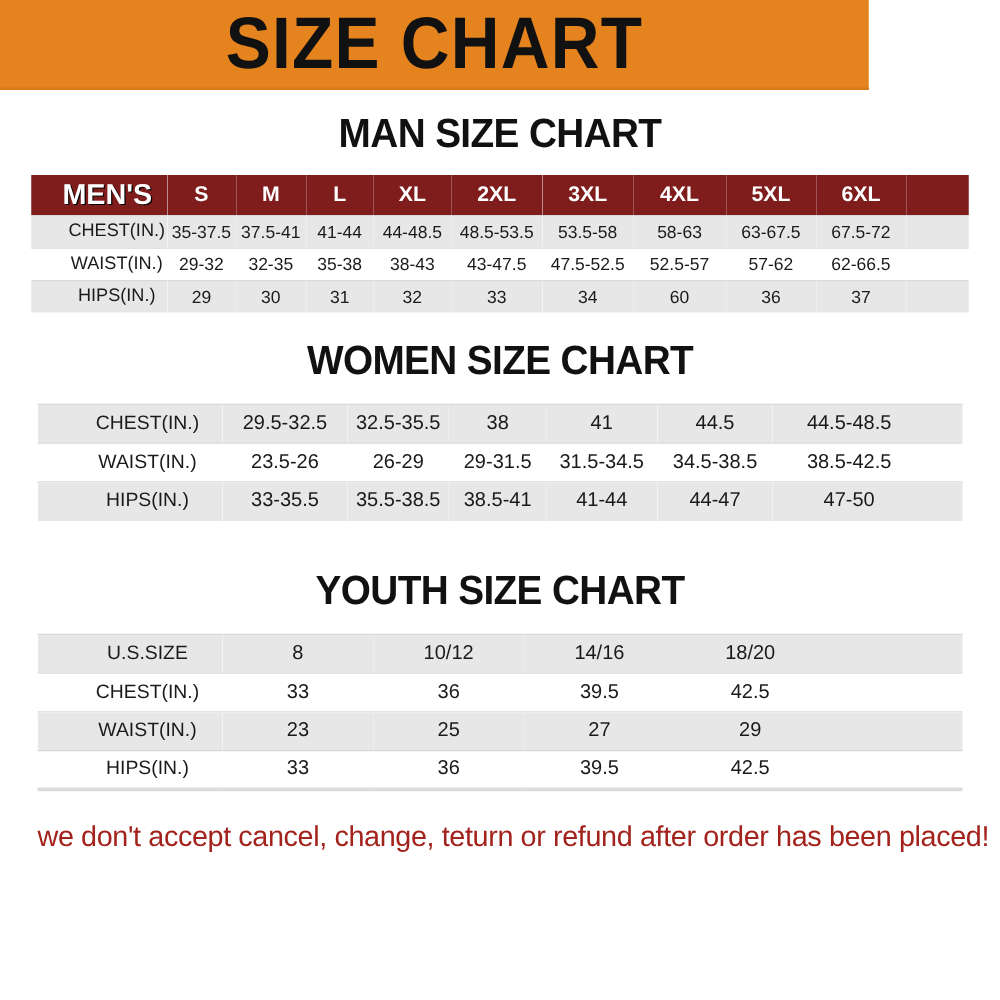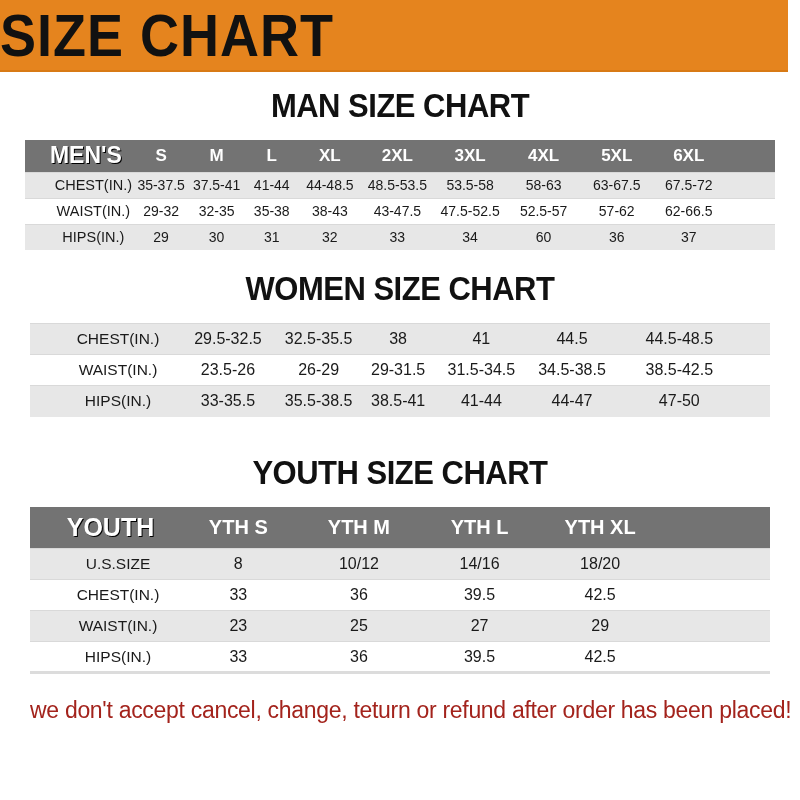--- a/index.html
+++ b/index.html
@@ -1,23 +1,23 @@
 <!DOCTYPE html>
 <html><head>
 <meta charset="utf-8">
 <style>
   * { margin: 0; padding: 0; box-sizing: border-box; }
   html, body { width: 800px; height: 800px; background: #ffffff; overflow: hidden; }
   body { font-family: "Liberation Sans", sans-serif; color: #1a1a1a; }
 
   
   .banner {
-    width: 788px; height: 72px;
+    width: 695px; height: 72px;
     background: #E5841E;
-    display: flex; align-items: center; 
+    display: flex; align-items: center; justify-content: center;
     border-bottom: 2px solid #d87a15;
   }
   .banner-title {
     font-size: 54px; font-weight: 800; color: #111;
     letter-spacing: 1px;
     transform: scale(1.0, 1.08);
   }
 
   
   .section-heading {
@@ -31,21 +31,21 @@
   .heading-youth { margin-top: 38px; }
   table.size-table {
     width: 100%;
     border-collapse: collapse;
     table-layout: fixed;
   }
   table.size-table th, table.size-table td {
     text-align: center; vertical-align: middle;
     overflow: hidden; white-space: nowrap;
   }
-  tr.bar-row { background: #737373; }
+  tr.bar-row { background: #7f1d1d; }
   tr.bar-row th { color: #ffffff; }
   th.corner {
     text-align: left; padding-left: 13px;
     font-weight: 800; color: #fff;
     text-shadow: 1px 1px 0 #000;
   }
   tr.row-gray  { background: #E7E7E7; }
   tr.row-white { background: #ffffff; }
   tr.data-row td { border-top: 1px solid #d9d9d9; }
   .row-label { font-size: 14.5px; padding-left: 28px; }
@@ -213,28 +213,20 @@
   <table class="size-table youth-table">
     <colgroup>
       <col style="width:20%">
         <col style="width:16.3%">
         <col style="width:16.3%">
         <col style="width:16.3%">
       <col style="width:16.3%">
         <col style="width:14.8%">
     </colgroup>
     <tbody>
-        <tr class="bar-row">
-      <th class="corner">YOUTH</th>
-      <th class="size-col">YTH S</th>
-      <th class="size-col">YTH M</th>
-      <th class="size-col">YTH L</th>
-      <th class="size-col">YTH XL</th>
-      <th class="spacer"></th>
-    </tr>
     <tr class="data-row row-gray">
       <td class="row-label">U.S.SIZE</td>
       <td>8</td>
       <td>10/12</td>
       <td>14/16</td>
       <td>18/20</td>
       <td class="spacer"></td>
     </tr>
     <tr class="data-row row-white">
       <td class="row-label">CHEST(IN.)</td>

